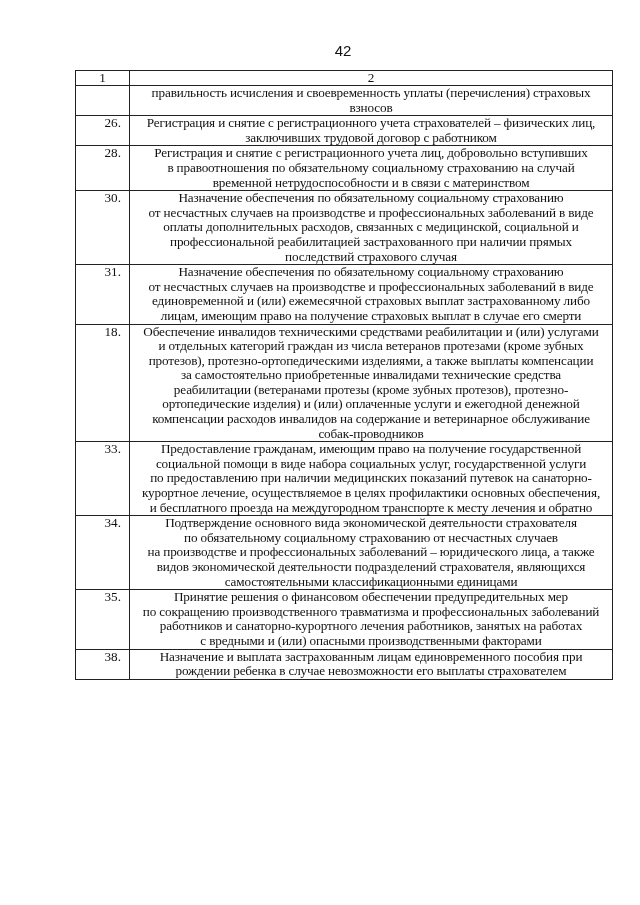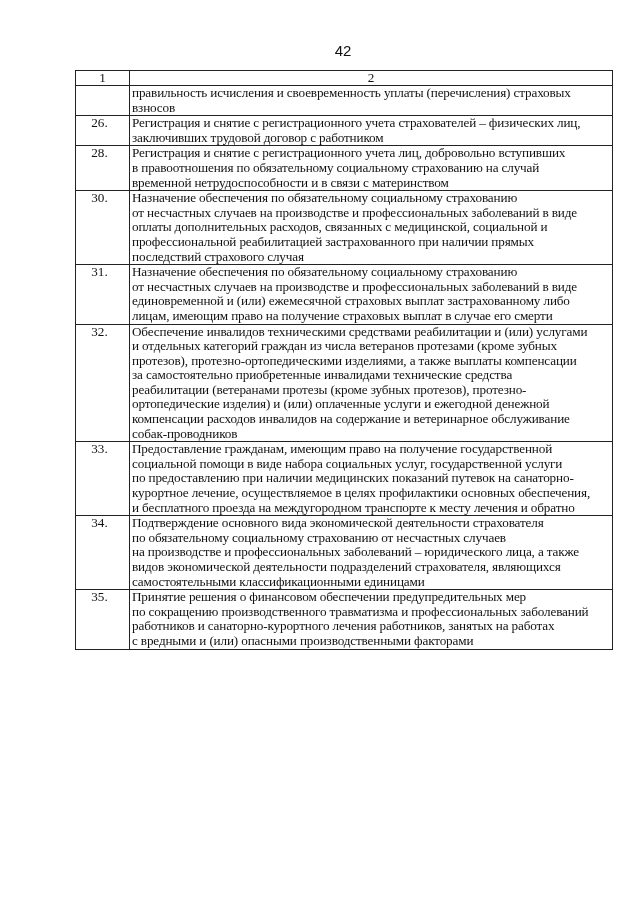--- a/index.html
+++ b/index.html
@@ -37,30 +37,30 @@
     }
     table.doc-table td {
       border: 1px solid #222222;
       vertical-align: top;
       padding: 0 2px 0 2px;
       overflow: hidden;
     }
     table.doc-table col.c1 { width: 54px; }
     table.doc-table col.c2 { width: 483px; }
     td.num {
-      text-align: center;
+      text-align: right;
       padding-right: 8px !important;
     }
     tr.hdr td {
       text-align: center;
       height: 14px;
       line-height: 14px;
     }
     td.txt {
-      text-align: left;
+      text-align: center;
       letter-spacing: -0.15px;
     }
     .ln { display: block; white-space: nowrap; }
   </style>
 </head>
 <body>
 
 <div class="page-number">42</div>
 
 <table class="doc-table">
@@ -108,21 +108,21 @@
       <tr>
         <td class="num">31.</td>
         <td class="txt">
           <span class="ln">Назначение обеспечения по обязательному социальному страхованию</span>
           <span class="ln">от несчастных случаев на производстве и профессиональных заболеваний в виде</span>
           <span class="ln">единовременной и (или) ежемесячной страховых выплат застрахованному либо</span>
           <span class="ln">лицам, имеющим право на получение страховых выплат в случае его смерти</span>
         </td>
       </tr>
       <tr>
-        <td class="num">32.</td>
+        <td class="num">18.</td>
         <td class="txt">
           <span class="ln">Обеспечение инвалидов техническими средствами реабилитации и (или) услугами</span>
           <span class="ln">и отдельных категорий граждан из числа ветеранов протезами (кроме зубных</span>
           <span class="ln">протезов), протезно-ортопедическими изделиями, а также выплаты компенсации</span>
           <span class="ln">за самостоятельно приобретенные инвалидами технические средства</span>
           <span class="ln">реабилитации (ветеранами протезы (кроме зубных протезов), протезно-</span>
           <span class="ln">ортопедические изделия) и (или) оплаченные услуги и ежегодной денежной</span>
           <span class="ln">компенсации расходов инвалидов на содержание и ветеринарное обслуживание</span>
           <span class="ln">собак-проводников</span>
         </td>
@@ -149,14 +149,21 @@
       </tr>
       <tr>
         <td class="num">35.</td>
         <td class="txt">
           <span class="ln">Принятие решения о финансовом обеспечении предупредительных мер</span>
           <span class="ln">по сокращению производственного травматизма и профессиональных заболеваний</span>
           <span class="ln">работников и санаторно-курортного лечения работников, занятых на работах</span>
           <span class="ln">с вредными и (или) опасными производственными факторами</span>
         </td>
       </tr>
+      <tr>
+        <td class="num">38.</td>
+        <td class="txt">
+          <span class="ln">Назначение и выплата застрахованным лицам единовременного пособия при</span>
+          <span class="ln">рождении ребенка в случае невозможности его выплаты страхователем</span>
+        </td>
+      </tr>
     </tbody>
 </table>
 
 </body></html>

